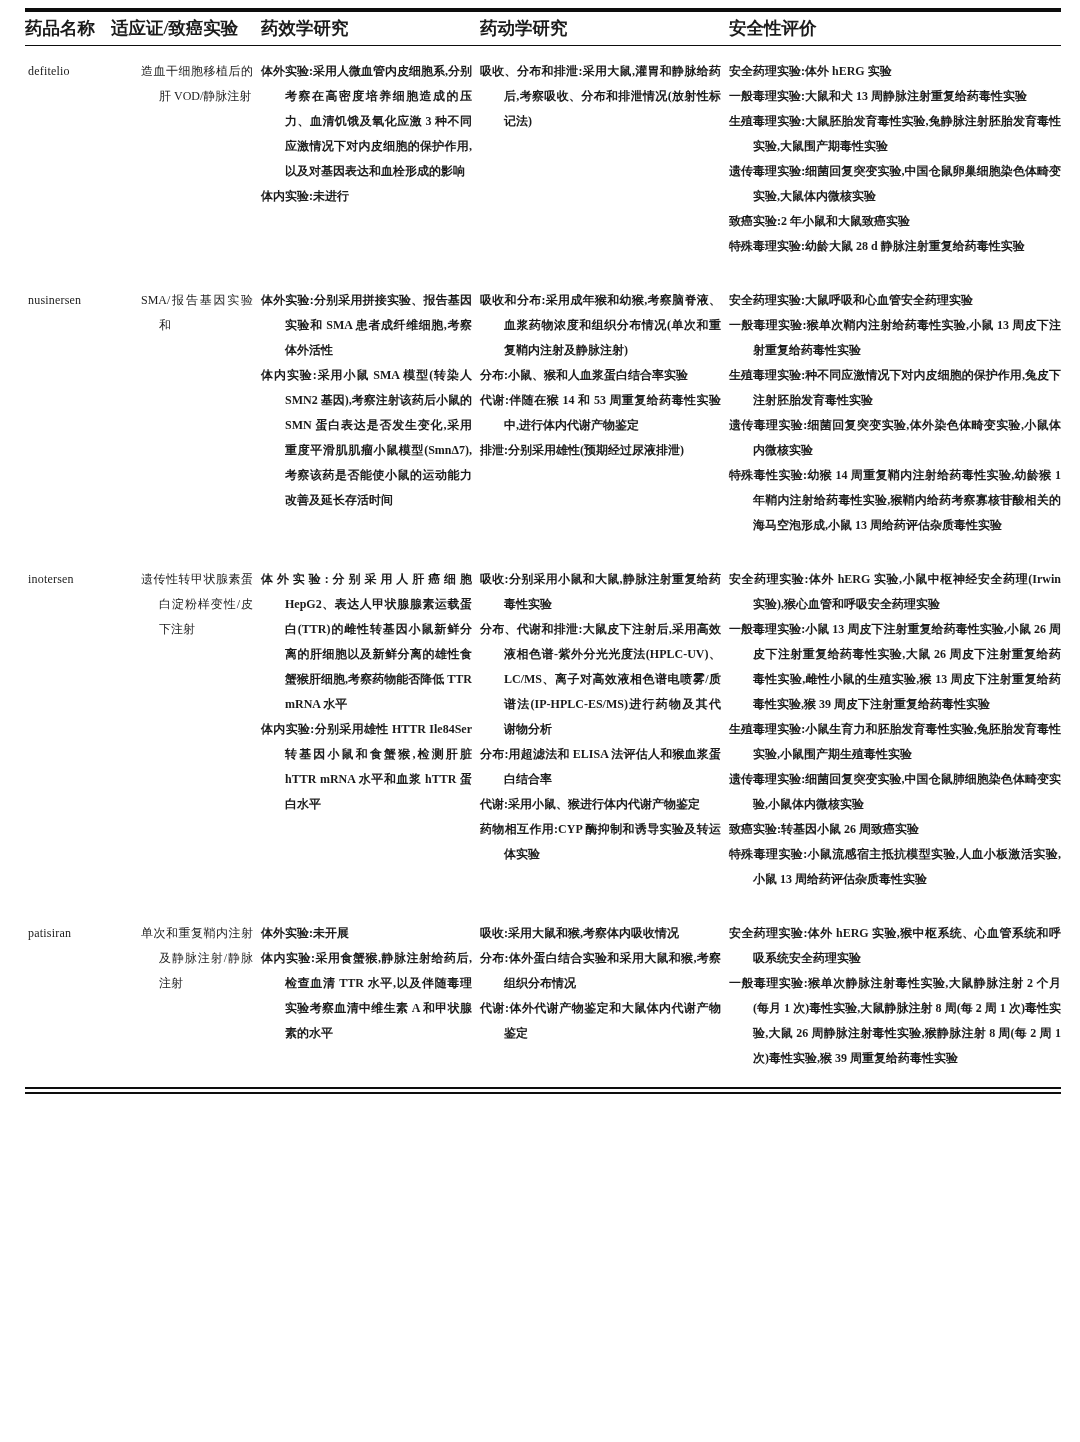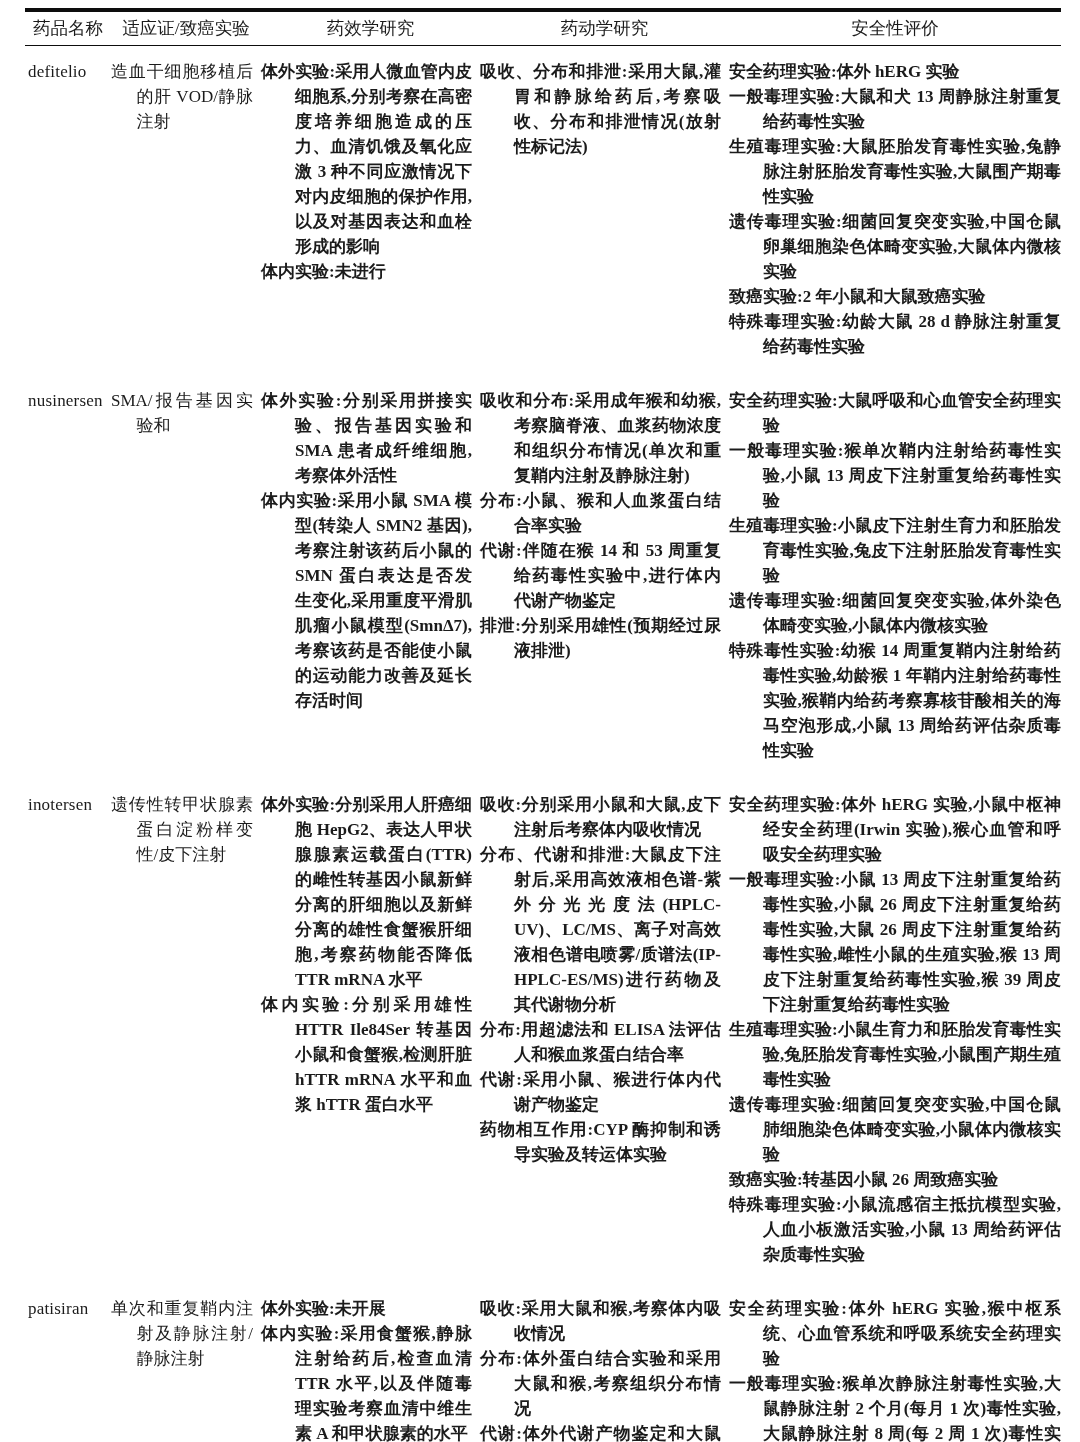--- a/index.html
+++ b/index.html
@@ -24,48 +24,49 @@
     border-top: 4px solid #0d0d0d;
     border-bottom: 7px double #0d0d0d;
   }
   col.c-drug { width: 86px; }
   col.c-ind  { width: 150px; }
   col.c-pd   { width: 219px; }
   col.c-pk   { width: 249px; }
   col.c-safe { width: 332px; }
 
   thead th {
-    font-weight: normal;
+    font-weight: bold;
     font-size: 17.5px;
     line-height: 22px;
-    text-align: center;
+    text-align: left;
     vertical-align: middle;
     padding: 5px 0 6px 0;
     border-bottom: 1.6px solid #0d0d0d;
     white-space: nowrap;
   }
   tbody td {
     vertical-align: top;
-    font-size: 17px;
+    font-size: 12px;
     line-height: 25px;
     padding: 13px 8px 16px 0;
   }
   tbody td.last { padding-right: 0; margin-left: 43px; }
   .drug-name {
     display: block;
     padding-left: 3px;
     letter-spacing: 0.2px;
   }
   .para {
     text-align: justify;
     text-justify: inter-character;
   }
   td.ind .para {
     padding-left: 1.5em;
     text-indent: -1.5em;
+    margin-left: 30px;
   }
   td.study .para {
     padding-left: 2em;
     text-indent: -2em;
     font-weight: bold;
   }
 </style>
 </head>
 <body>
 
@@ -124,38 +125,38 @@
           </td>
         <td class="study">
             <div class="para">吸收和分布:采用成年猴和幼猴,考察脑脊液、血浆药物浓度和组织分布情况(单次和重复鞘内注射及静脉注射)</div>
             <div class="para">分布:小鼠、猴和人血浆蛋白结合率实验</div>
             <div class="para">代谢:伴随在猴 14 和 53 周重复给药毒性实验中,进行体内代谢产物鉴定</div>
             <div class="para">排泄:分别采用雄性(预期经过尿液排泄)</div>
           </td>
         <td class="study last">
             <div class="para">安全药理实验:大鼠呼吸和心血管安全药理实验</div>
             <div class="para">一般毒理实验:猴单次鞘内注射给药毒性实验,小鼠 13 周皮下注射重复给药毒性实验</div>
-            <div class="para">生殖毒理实验:小鼠皮下注射生育力和胚胎发育毒性实验,兔皮下注射胚胎发育毒性实验</div>
+            <div class="para">生殖毒理实验:种不同应激情况下对内皮细胞的保护作用,兔皮下注射胚胎发育毒性实验</div>
             <div class="para">遗传毒理实验:细菌回复突变实验,体外染色体畸变实验,小鼠体内微核实验</div>
             <div class="para">特殊毒性实验:幼猴 14 周重复鞘内注射给药毒性实验,幼龄猴 1 年鞘内注射给药毒性实验,猴鞘内给药考察寡核苷酸相关的海马空泡形成,小鼠 13 周给药评估杂质毒性实验</div>
           </td>
       </tr>
       <tr>
         <td>
             <span class="drug-name">inotersen</span>
           </td>
         <td class="ind">
             <div class="para">遗传性转甲状腺素蛋白淀粉样变性/皮下注射</div>
           </td>
         <td class="study">
             <div class="para">体外实验:分别采用人肝癌细胞 HepG2、表达人甲状腺腺素运载蛋白(TTR)的雌性转基因小鼠新鲜分离的肝细胞以及新鲜分离的雄性食蟹猴肝细胞,考察药物能否降低 TTR mRNA 水平</div>
             <div class="para">体内实验:分别采用雄性 HTTR Ile84Ser 转基因小鼠和食蟹猴,检测肝脏 hTTR mRNA 水平和血浆 hTTR 蛋白水平</div>
           </td>
         <td class="study">
-            <div class="para">吸收:分别采用小鼠和大鼠,皮下注射后考察体内吸收情况</div>
+            <div class="para">吸收:分别采用小鼠和大鼠,静脉注射重复给药毒性实验</div>
             <div class="para">分布、代谢和排泄:大鼠皮下注射后,采用高效液相色谱-紫外分光光度法(HPLC-UV)、LC/MS、离子对高效液相色谱电喷雾/质谱法(IP-HPLC-ES/MS)进行药物及其代谢物分析</div>
             <div class="para">分布:用超滤法和 ELISA 法评估人和猴血浆蛋白结合率</div>
             <div class="para">代谢:采用小鼠、猴进行体内代谢产物鉴定</div>
             <div class="para">药物相互作用:CYP 酶抑制和诱导实验及转运体实验</div>
           </td>
         <td class="study last">
             <div class="para">安全药理实验:体外 hERG 实验,小鼠中枢神经安全药理(Irwin 实验),猴心血管和呼吸安全药理实验</div>
             <div class="para">一般毒理实验:小鼠 13 周皮下注射重复给药毒性实验,小鼠 26 周皮下注射重复给药毒性实验,大鼠 26 周皮下注射重复给药毒性实验,雌性小鼠的生殖实验,猴 13 周皮下注射重复给药毒性实验,猴 39 周皮下注射重复给药毒性实验</div>
             <div class="para">生殖毒理实验:小鼠生育力和胚胎发育毒性实验,兔胚胎发育毒性实验,小鼠围产期生殖毒性实验</div>
             <div class="para">遗传毒理实验:细菌回复突变实验,中国仓鼠肺细胞染色体畸变实验,小鼠体内微核实验</div>

